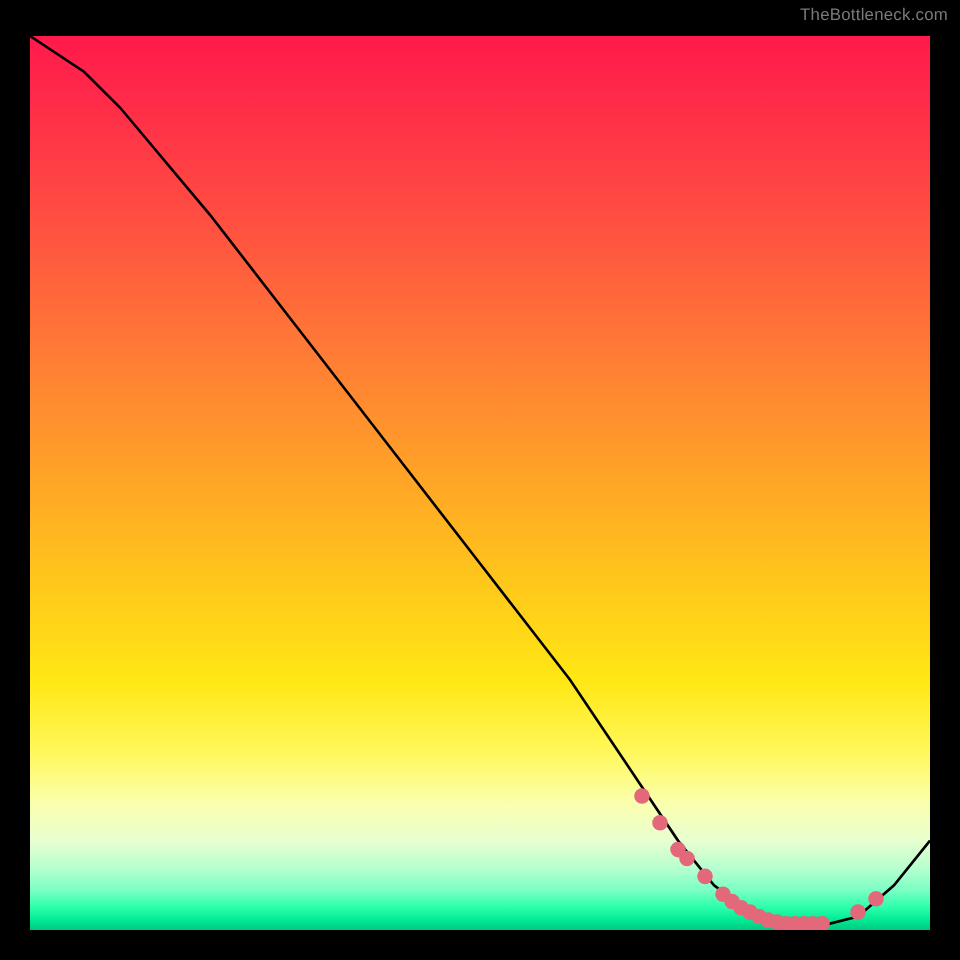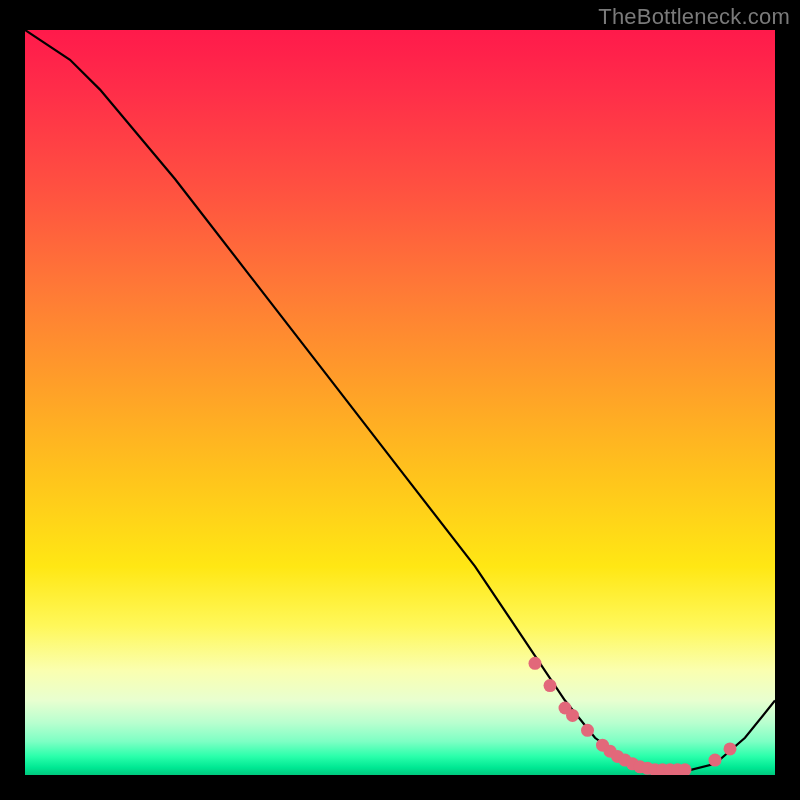--- a/index.html
+++ b/index.html
@@ -15,21 +15,21 @@
     position: relative;
     width: 800px;
     height: 800px;
     background: #000;
   }
   .watermark {
     position: absolute;
     top: 4px;
     right: 10px;
     color: #7a7a7a;
-    font-size: 22px;
+    font-size: 14px;
     font-weight: 400;
     letter-spacing: 0.2px;
     z-index: 30;
   }
   
   .plot {
     position: absolute;
     left: 25px;
     top: 30px;
     width: 750px;

